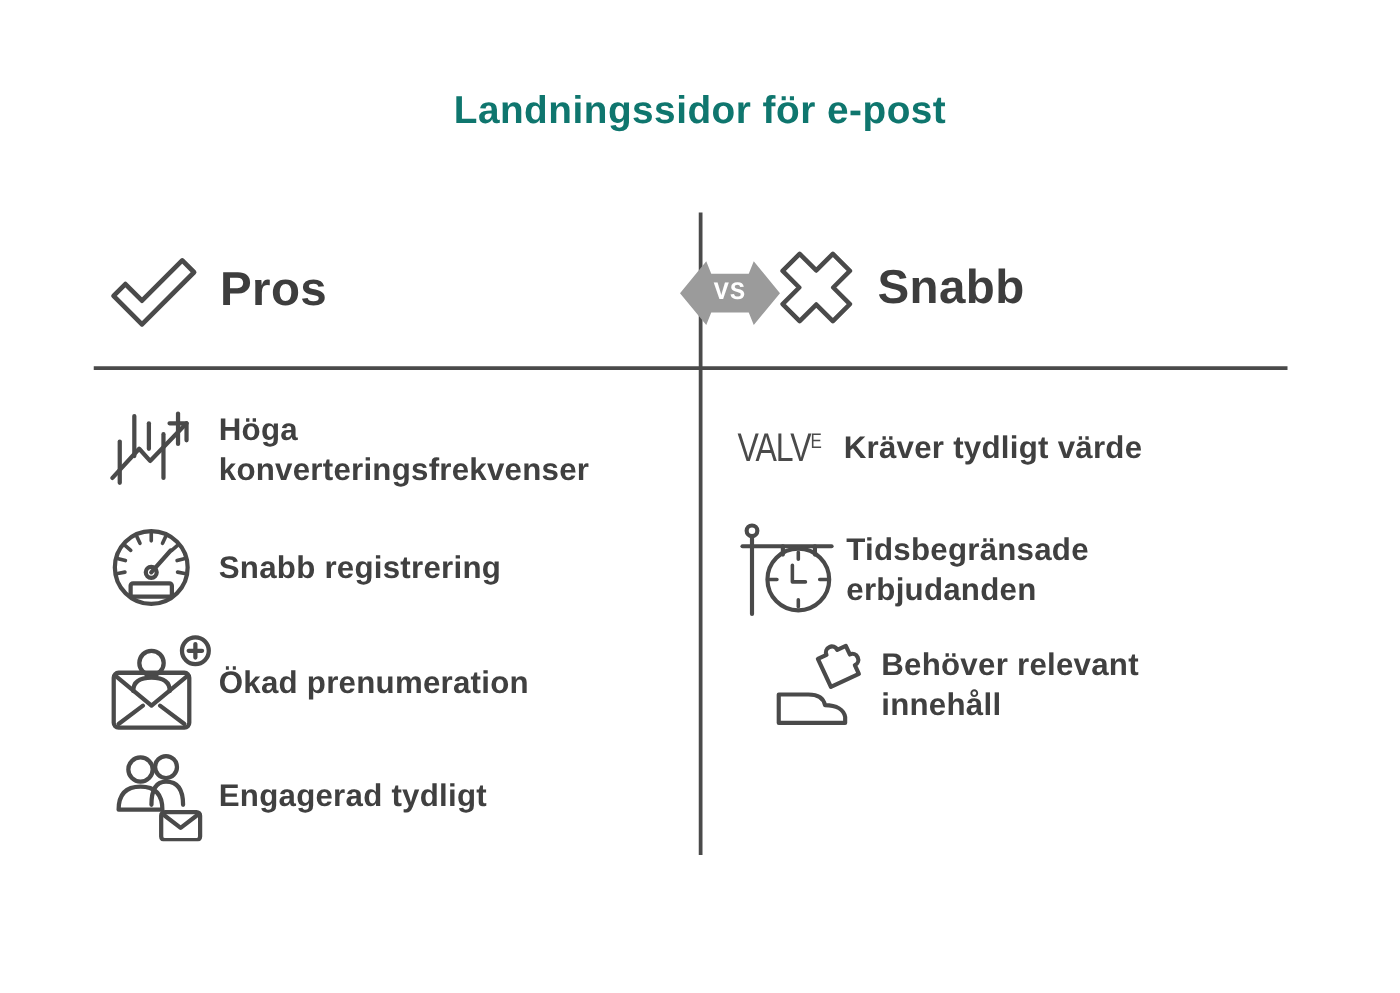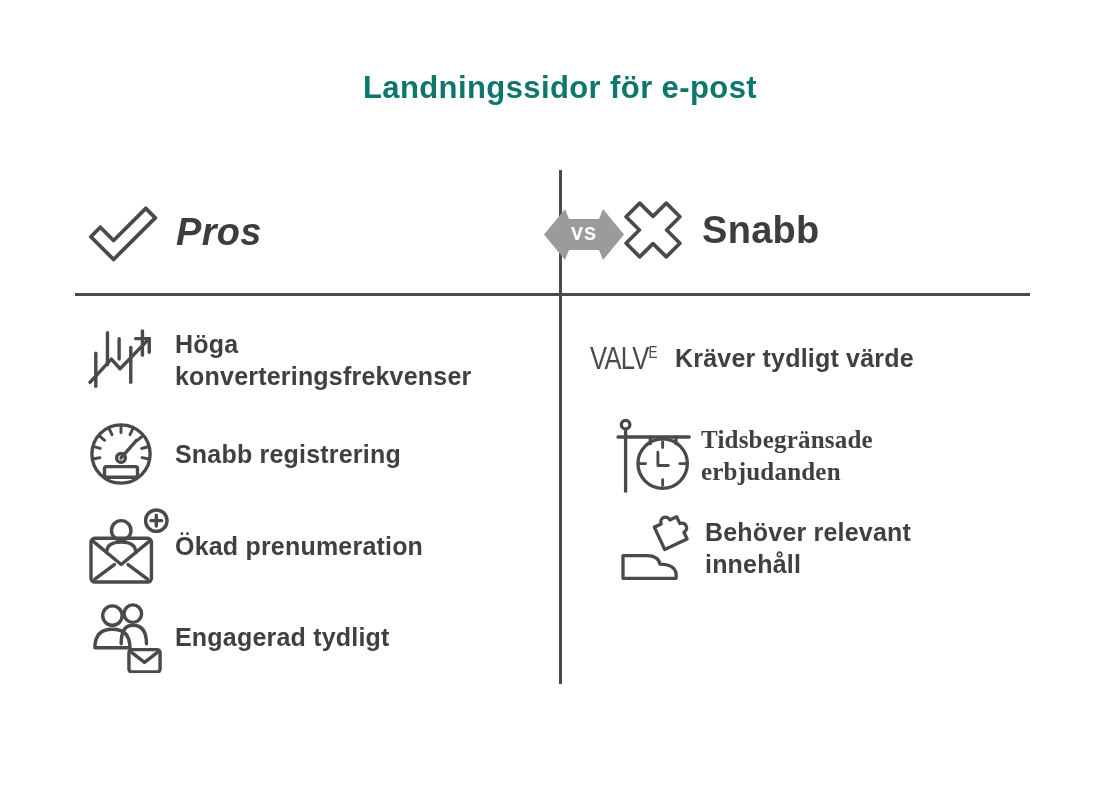--- a/index.html
+++ b/index.html
@@ -13,35 +13,35 @@
   }
   .vline{position:absolute;left:559px;top:170px;width:3px;height:514px;background:#4a4a4a;}
   .hline{position:absolute;left:75px;top:293px;width:955px;height:3px;background:#4a4a4a;}
   .vs-badge{position:absolute;left:544px;top:206px;width:80px;height:57px;font-family:Liberation Mono, monospace;}
   .vs-badge svg{position:absolute;left:0;top:0;}
   .vs-label{
     position:absolute;left:0;top:0;width:80px;height:57px;display:flex;align-items:center;justify-content:center;
     font-size:20px;font-weight:700;color:#ffffff;letter-spacing:1px;
   }
   .header{position:absolute;display:flex;align-items:center;gap:16px;height:70px;}
-  .pros-header{left:88px;top:197px;font-style:italic;}
+  .pros-header{left:88px;top:197px;}
   .cons-header{left:620px;top:195px;}
   .heading{font-size:38px;font-weight:800;color:#3d3d3d;letter-spacing:.3px;}
   .row{position:absolute;display:flex;align-items:center;}
   .icon-box{flex:0 0 87px;width:87px;display:flex;align-items:center;}
   .cons .icon-box{flex:0 0 85px;width:85px;}
   .item-text{font-size:25px;font-weight:700;line-height:32px;color:#404040;letter-spacing:.2px;}
   .item-text span{display:block;}
   
   .p1{left:88px;top:318px;height:84px;}
   .p2{left:88px;top:418px;height:72px;}
   .p3{left:88px;top:506px;height:80px;}
   .p4{left:88px;top:600px;height:74px;}
   .c1{left:590px;top:330px;height:56px;justify-content:center;}
-  .c2{left:616px;top:416px;height:80px;font-family:Liberation Serif, serif;}
+  .c2{left:592px;top:416px;height:80px;}
   .c3{left:620px;top:508px;height:80px;}
   
   .valve{display:inline-flex;align-items:flex-start;transform:scaleX(.8);transform-origin:left center;
          color:#4a4a4a;font-weight:500;}
   .valve-main{font-size:32px;line-height:1;letter-spacing:-1px;}
   .valve-sup{font-size:17px;line-height:1;margin-top:2px;letter-spacing:-.5px;}
   svg.icon{display:block;}
 </style>
 </head>
 <body>

